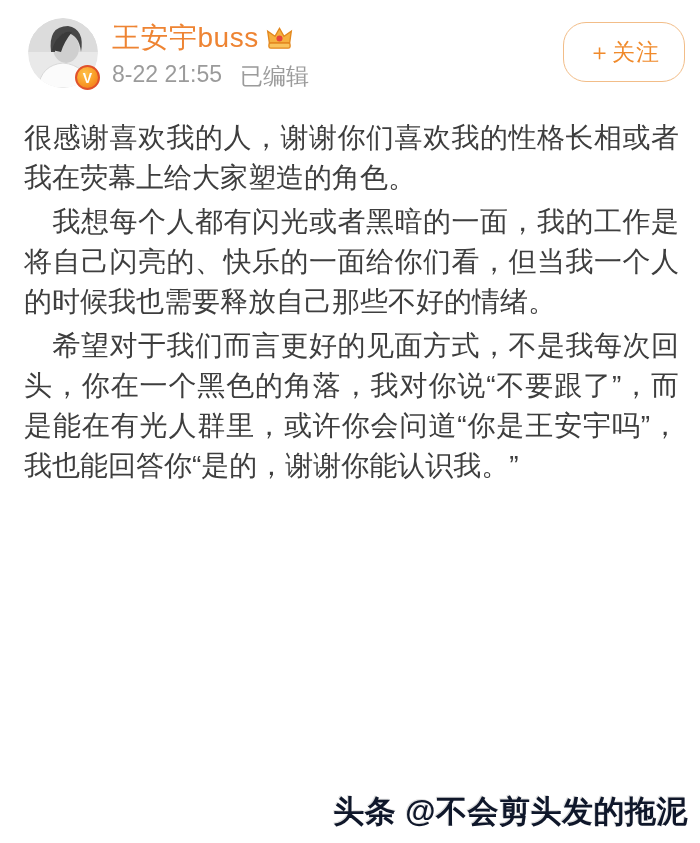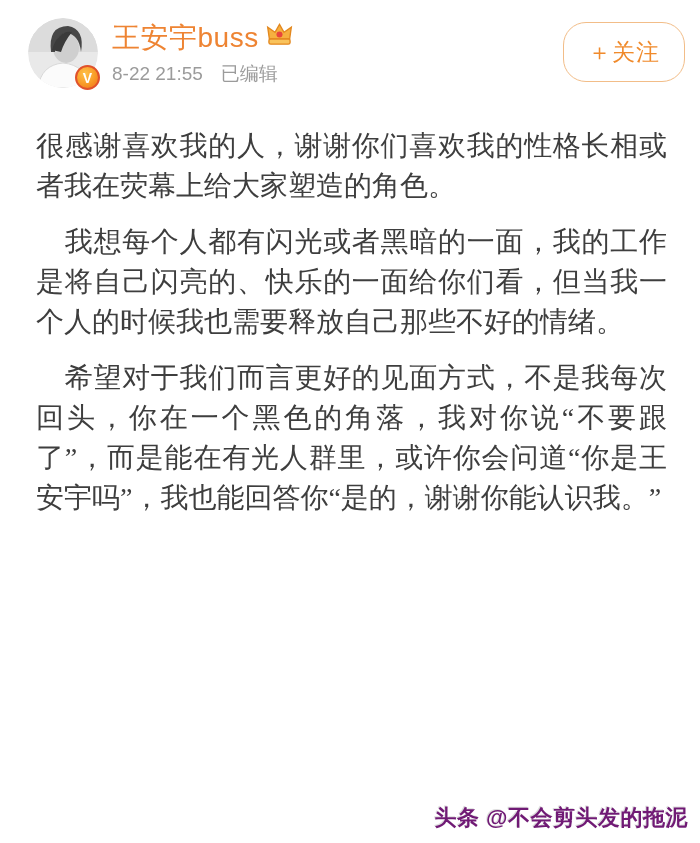--- a/index.html
+++ b/index.html
@@ -25,56 +25,56 @@
   .v-badge {
     position: absolute; right: -2px; bottom: -2px;
     width: 25px; height: 25px; border-radius: 50%;
     background: radial-gradient(circle at 38% 32%, #ffc24a 0%, #f89a26 55%, #ef6c1d 100%);
     border: 2px solid #e0512b;
     color: #ffffff; font-weight: bold; font-size: 14px;
     display: flex; align-items: center; justify-content: center;
     line-height: 1;
   }
   .user-col { margin-left: 14px; padding-top: 4px; flex: 1 1 auto; }
-  .name-row { display: flex; gap: 7px; }
+  .name-row { display: flex; align-items: center; gap: 7px; }
   .username {
     color: #ee8433; font-size: 28px; line-height: 32px;
     letter-spacing: 0.5px; cursor: pointer;
   }
   .crown { width: 27px; height: 25px; display: inline-block; }
   .meta-row {
-    margin-top: 7px; color: #9b9b9b; font-size: 19px;
-    display: flex; align-items: center; gap: 18px;
+    margin-top: 7px; color: #9b9b9b; font-size: 23px;
+    display: flex; gap: 18px;
   }
   .follow-btn {
     position: absolute; right: 15px; top: 22px;
     width: 122px; height: 60px;
     border: 1.5px solid #f2bd88; border-radius: 23px;
     background: #ffffff; color: #f08a2b;
     font-size: 23px; letter-spacing: 1px;
     display: flex; align-items: center; justify-content: center;
     cursor: pointer;
     font-family: "Liberation Sans", "DejaVu Sans", sans-serif;
   }
 
   
   .content {
     padding: 22px 17px 0 20px;
     color: #3e3e3e;
     font-size: 28px;
     line-height: 40px;
     text-align: justify;
   }
-  .content p { margin: 16px; font-family: Liberation Serif, serif; }
+  .content p { margin: 4px; }
 
   
   .watermark {
     position: absolute; right: 12px; bottom: 10px;
-    font-size: 22px; font-weight: bold;
-    color: #701a75;
+    font-size: 31px; font-weight: bold;
+    color: #0f172a;
     text-shadow: 1px 1px 0 #ffffff, -1px -1px 0 rgba(120,120,120,0.25);
     letter-spacing: 0.5px;
     user-select: none;
   }
 </style>
 </head>
 <body>
 
 <div class="post">
 

